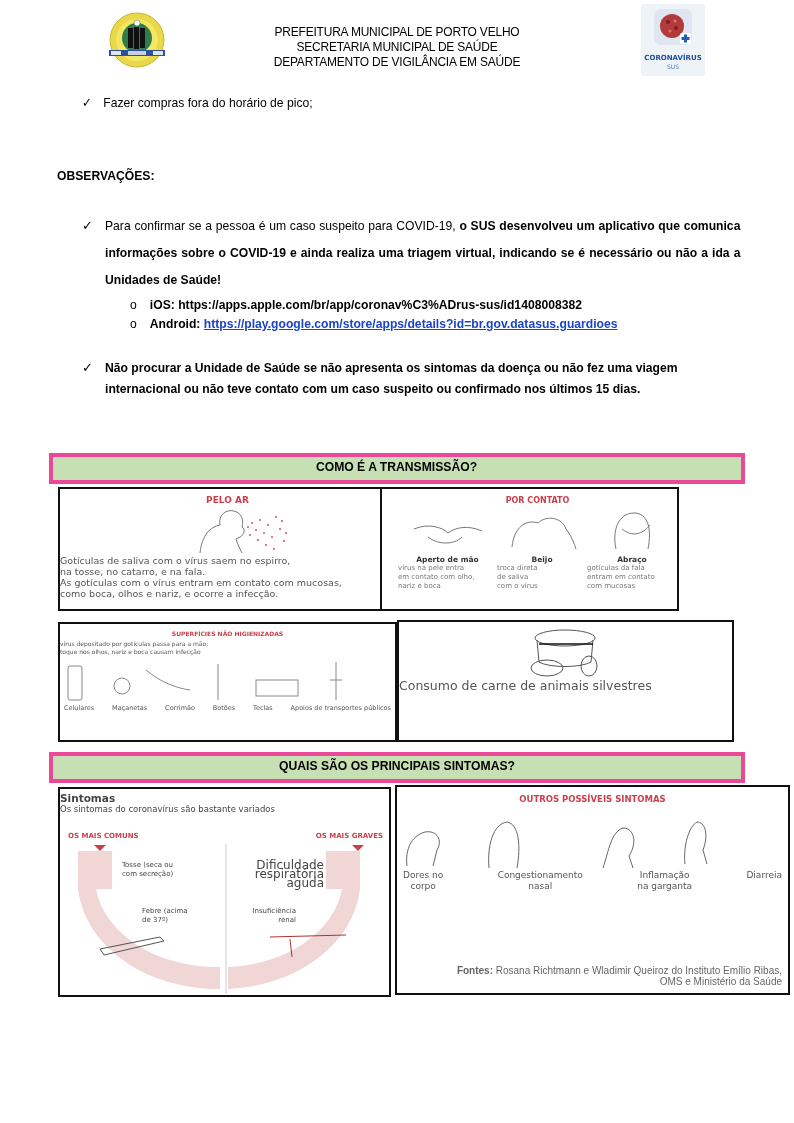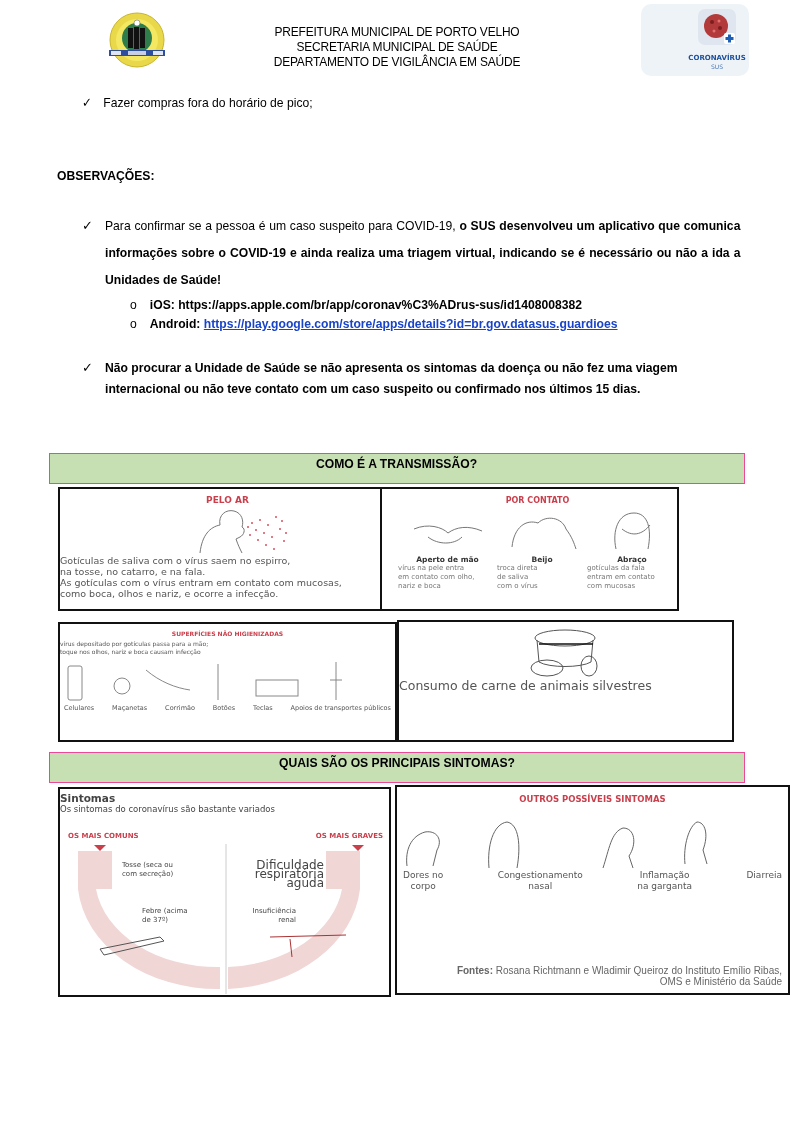--- a/index.html
+++ b/index.html
@@ -1,41 +1,41 @@
 <!DOCTYPE html>
 <html><head>
 <meta charset="utf-8">
 <style>
   html, body { margin: 0; padding: 0; background: #ffffff; }
   body { width: 794px; height: 1123px; position: relative; overflow: hidden; font-family: "Liberation Sans", sans-serif; color: #000; }
   .abs { position: absolute; }
 
   
   .logo-left { left: 106px; top: 10px; width: 62px; height: 60px; }
-  .logo-right { left: 641px; top: 4px; width: 64px; height: 72px; background: #eef3f8; border-radius: 10px; padding-left: 44px; }
+  .logo-right { left: 641px; top: 4px; width: 64px; height: 72px; background: #eef3f8; border-radius: 3px; }
   .header-text { left: 200px; top: 24px; width: 394px; text-align: center; font-size: 13px; line-height: 15px; letter-spacing: -0.2px; transform: scaleX(0.92); transform-origin: center; }
 
   .check { font-size: 13px; }
 
   .item1 { left: 82px; top: 95px; font-size: 13.5px; transform: scaleX(0.9); transform-origin: left; }
   .obs { left: 57px; top: 168px; font-size: 13.5px; font-weight: bold; transform: scaleX(0.9); transform-origin: left; }
 
   .para { left: 82px; top: 212px; width: 656px; font-size: 13.5px; line-height: 27px; }
   .para .bullet { position: absolute; left: 0; top: 0; }
   .para .body { margin-left: 23px; text-align: justify; text-align-last: left; transform: scaleX(0.9); transform-origin: left; width: 706px; }
   .sub { left: 130px; font-size: 13.5px; font-weight: bold; transform: scaleX(0.9); transform-origin: left; white-space: nowrap; }
   .sub .o { display: inline-block; width: 22px; font-weight: normal; }
   .sub a { color: #1a44c8; text-decoration: underline; }
 
   .para2 { left: 82px; top: 357px; width: 656px; font-size: 13.5px; line-height: 21px; font-weight: bold; }
   .para2 .bullet { position: absolute; left: 0; top: 0; font-weight: normal; }
   .para2 .body { margin-left: 23px; transform: scaleX(0.9); transform-origin: left; width: 700px; }
 
   
-  .sect { left: 49px; width: 696px; height: 31px; background: #c6e0b4; border: 1px solid #ec4899; box-sizing: border-box; text-align: center; font-weight: bold; font-size: 13.5px; line-height: 20px; }
+  .sect { left: 49px; width: 696px; height: 31px; background: #c6e0b4; border: 4px solid #ec4899; box-sizing: border-box; text-align: center; font-weight: bold; font-size: 13.5px; line-height: 20px; }
   .sect span { display: inline-block; transform: scaleX(0.9); }
 
   
   .panel { border: 2px solid #111; background: #fff; box-sizing: border-box; overflow: hidden; }
   .panel-title { color: #c9404d; font-weight: bold; text-align: center; font-family: "DejaVu Sans", sans-serif; }
   .panel-text { color: #555; text-align: left; font-family: "DejaVu Sans", sans-serif; }
 
   .p1 { left: 58px; top: 487px; width: 339px; height: 124px; }
   .p2 { left: 380px; top: 487px; width: 299px; height: 124px; padding-left: 16px; }
   .p3 { left: 58px; top: 622px; width: 339px; height: 120px; }

